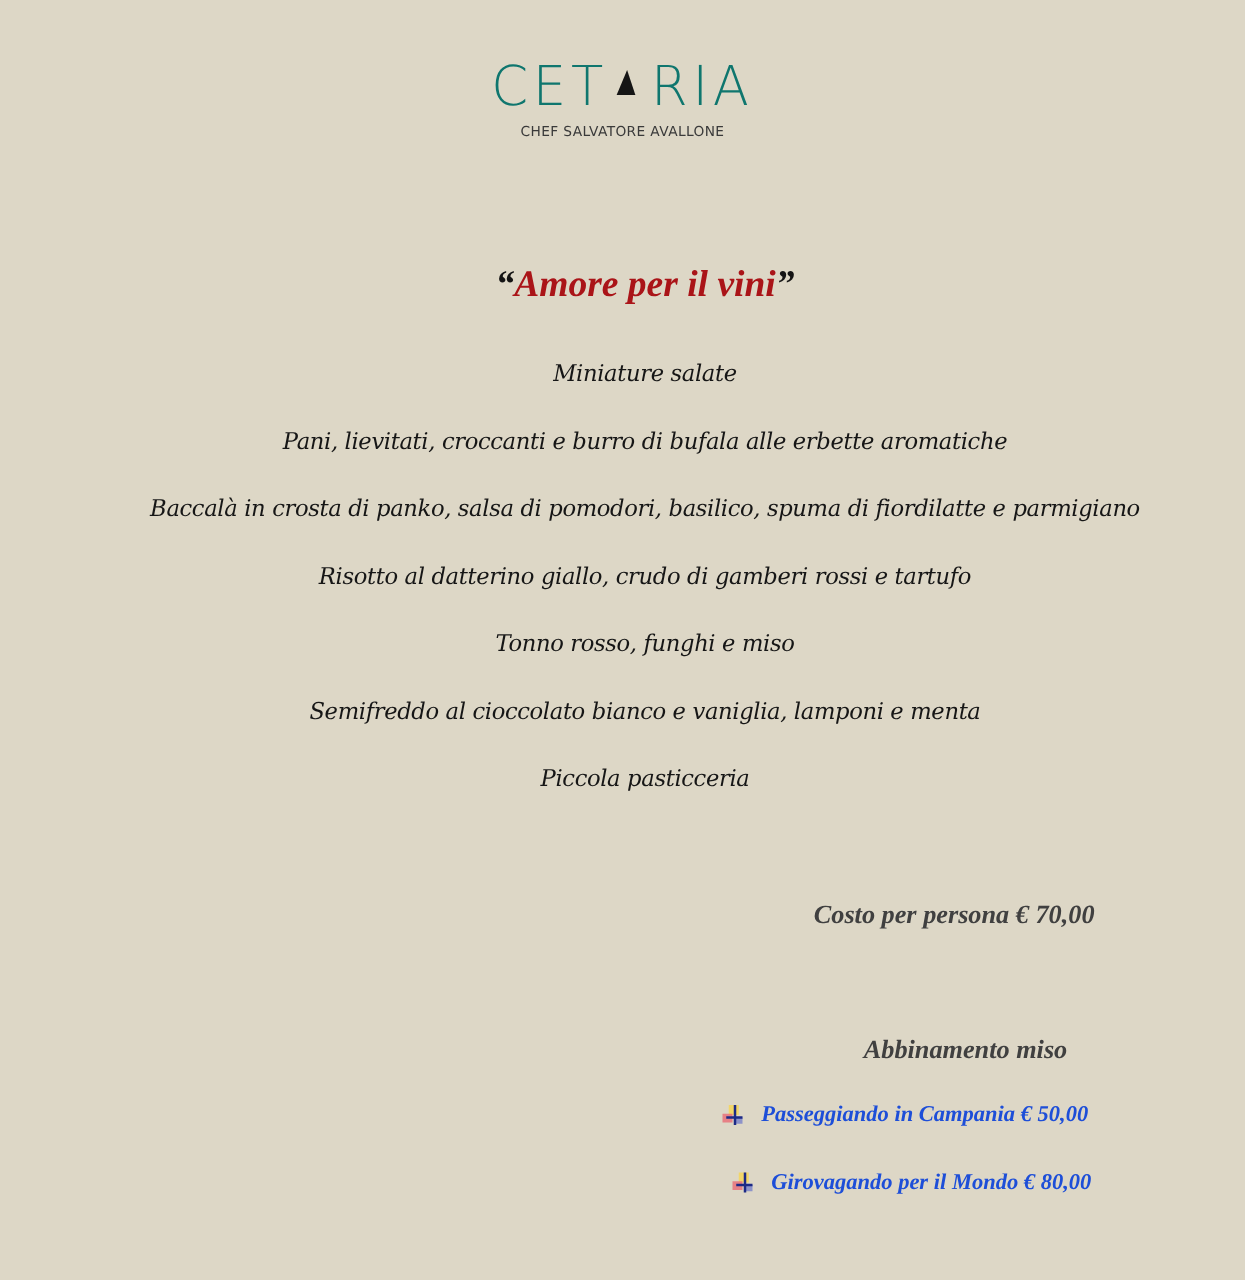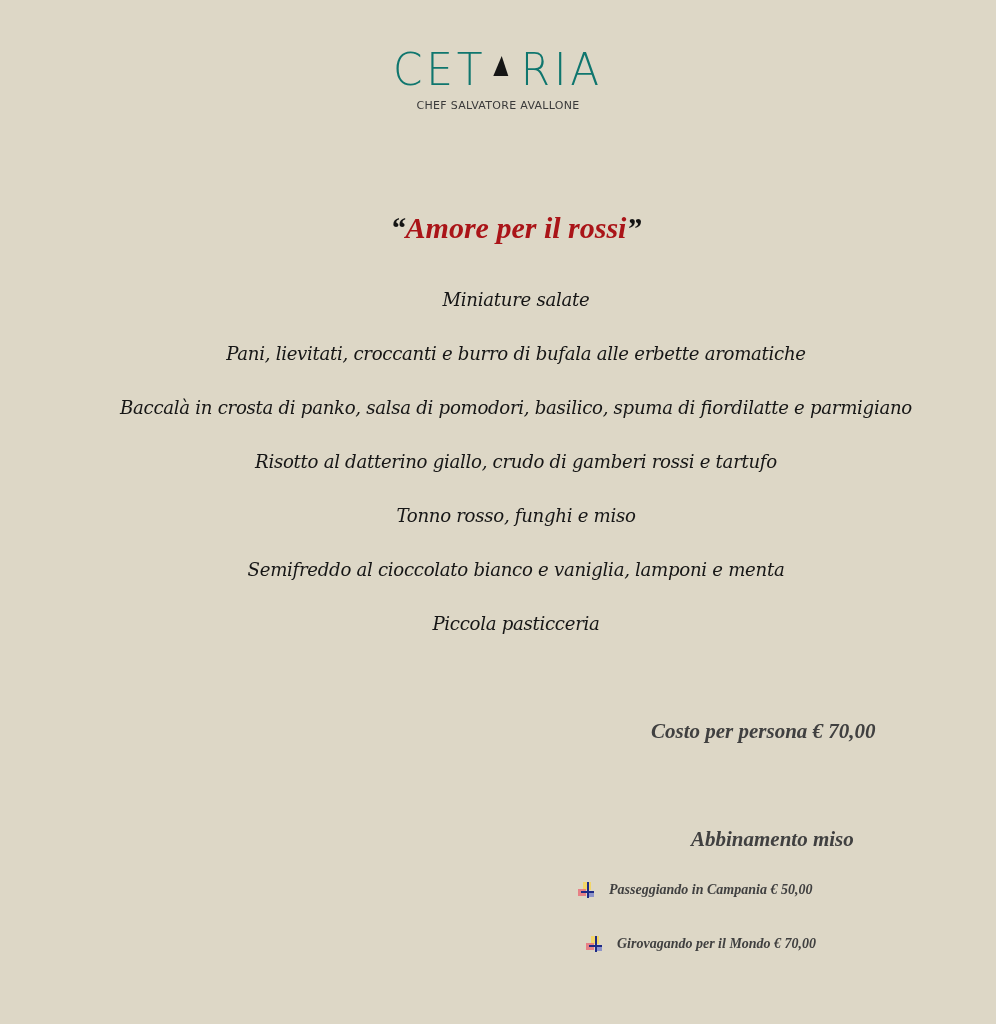--- a/index.html
+++ b/index.html
@@ -97,22 +97,22 @@
     .wine-row {
       position: absolute;
       display: flex;
       align-items: center;
       white-space: nowrap;
     }
     .wine-row .label {
       font-family: "Liberation Serif", serif;
       font-style: italic;
       font-weight: bold;
-      font-size: 14px;
-      color: #404040;
+      font-size: 18px;
+      color: #1d4ed8;
     }
     .bullet {
       position: relative;
       width: 18px;
       height: 18px;
       margin-right: 14px;
     }
     .bullet .sq-yellow {
       position: absolute; left: 6px; top: 1px; width: 8px; height: 8px;
       background: #f2d66a;
@@ -140,21 +140,21 @@
 <div class="logo">
   <span class="logo-word">
     <span class="thin">CET</span>
     <span class="logo-tri"></span>
     <span class="thin">RIA</span>
   </span>
 </div>
 <div class="logo-sub">CHEF SALVATORE AVALLONE</div>
 
 <div class="menu-title">
-  <span class="q">“</span><span>Amore per il rossi</span><span class="q">”</span>
+  <span class="q">“</span><span>Amore per il vini</span><span class="q">”</span>
 </div>
 
 <div class="course" style="top:289px;">Miniature salate</div>
 <div class="course" style="top:343px;">Pani, lievitati, croccanti e burro di bufala alle erbette aromatiche</div>
 <div class="course" style="top:397px;">Baccalà in crosta di panko, salsa di pomodori, basilico, spuma di fiordilatte e parmigiano</div>
 <div class="course" style="top:451px;">Risotto al datterino giallo, crudo di gamberi rossi e tartufo</div>
 <div class="course" style="top:505px;">Tonno rosso, funghi e miso</div>
 <div class="course" style="top:559px;">Semifreddo al cioccolato bianco e vaniglia, lamponi e menta</div>
 <div class="course" style="top:613px;">Piccola pasticceria</div>
 
@@ -174,14 +174,14 @@
 </div>
 
 <div class="wine-row" style="left:585px; top:935px;">
   <span class="bullet">
     <span class="sq-yellow"></span>
       <span class="sq-red"></span>
       <span class="sq-blue"></span>
       <span class="v"></span>
       <span class="h"></span>
   </span>
-  <span class="label">Girovagando per il Mondo € 70,00</span>
+  <span class="label">Girovagando per il Mondo € 80,00</span>
 </div>
 
 </body></html>

